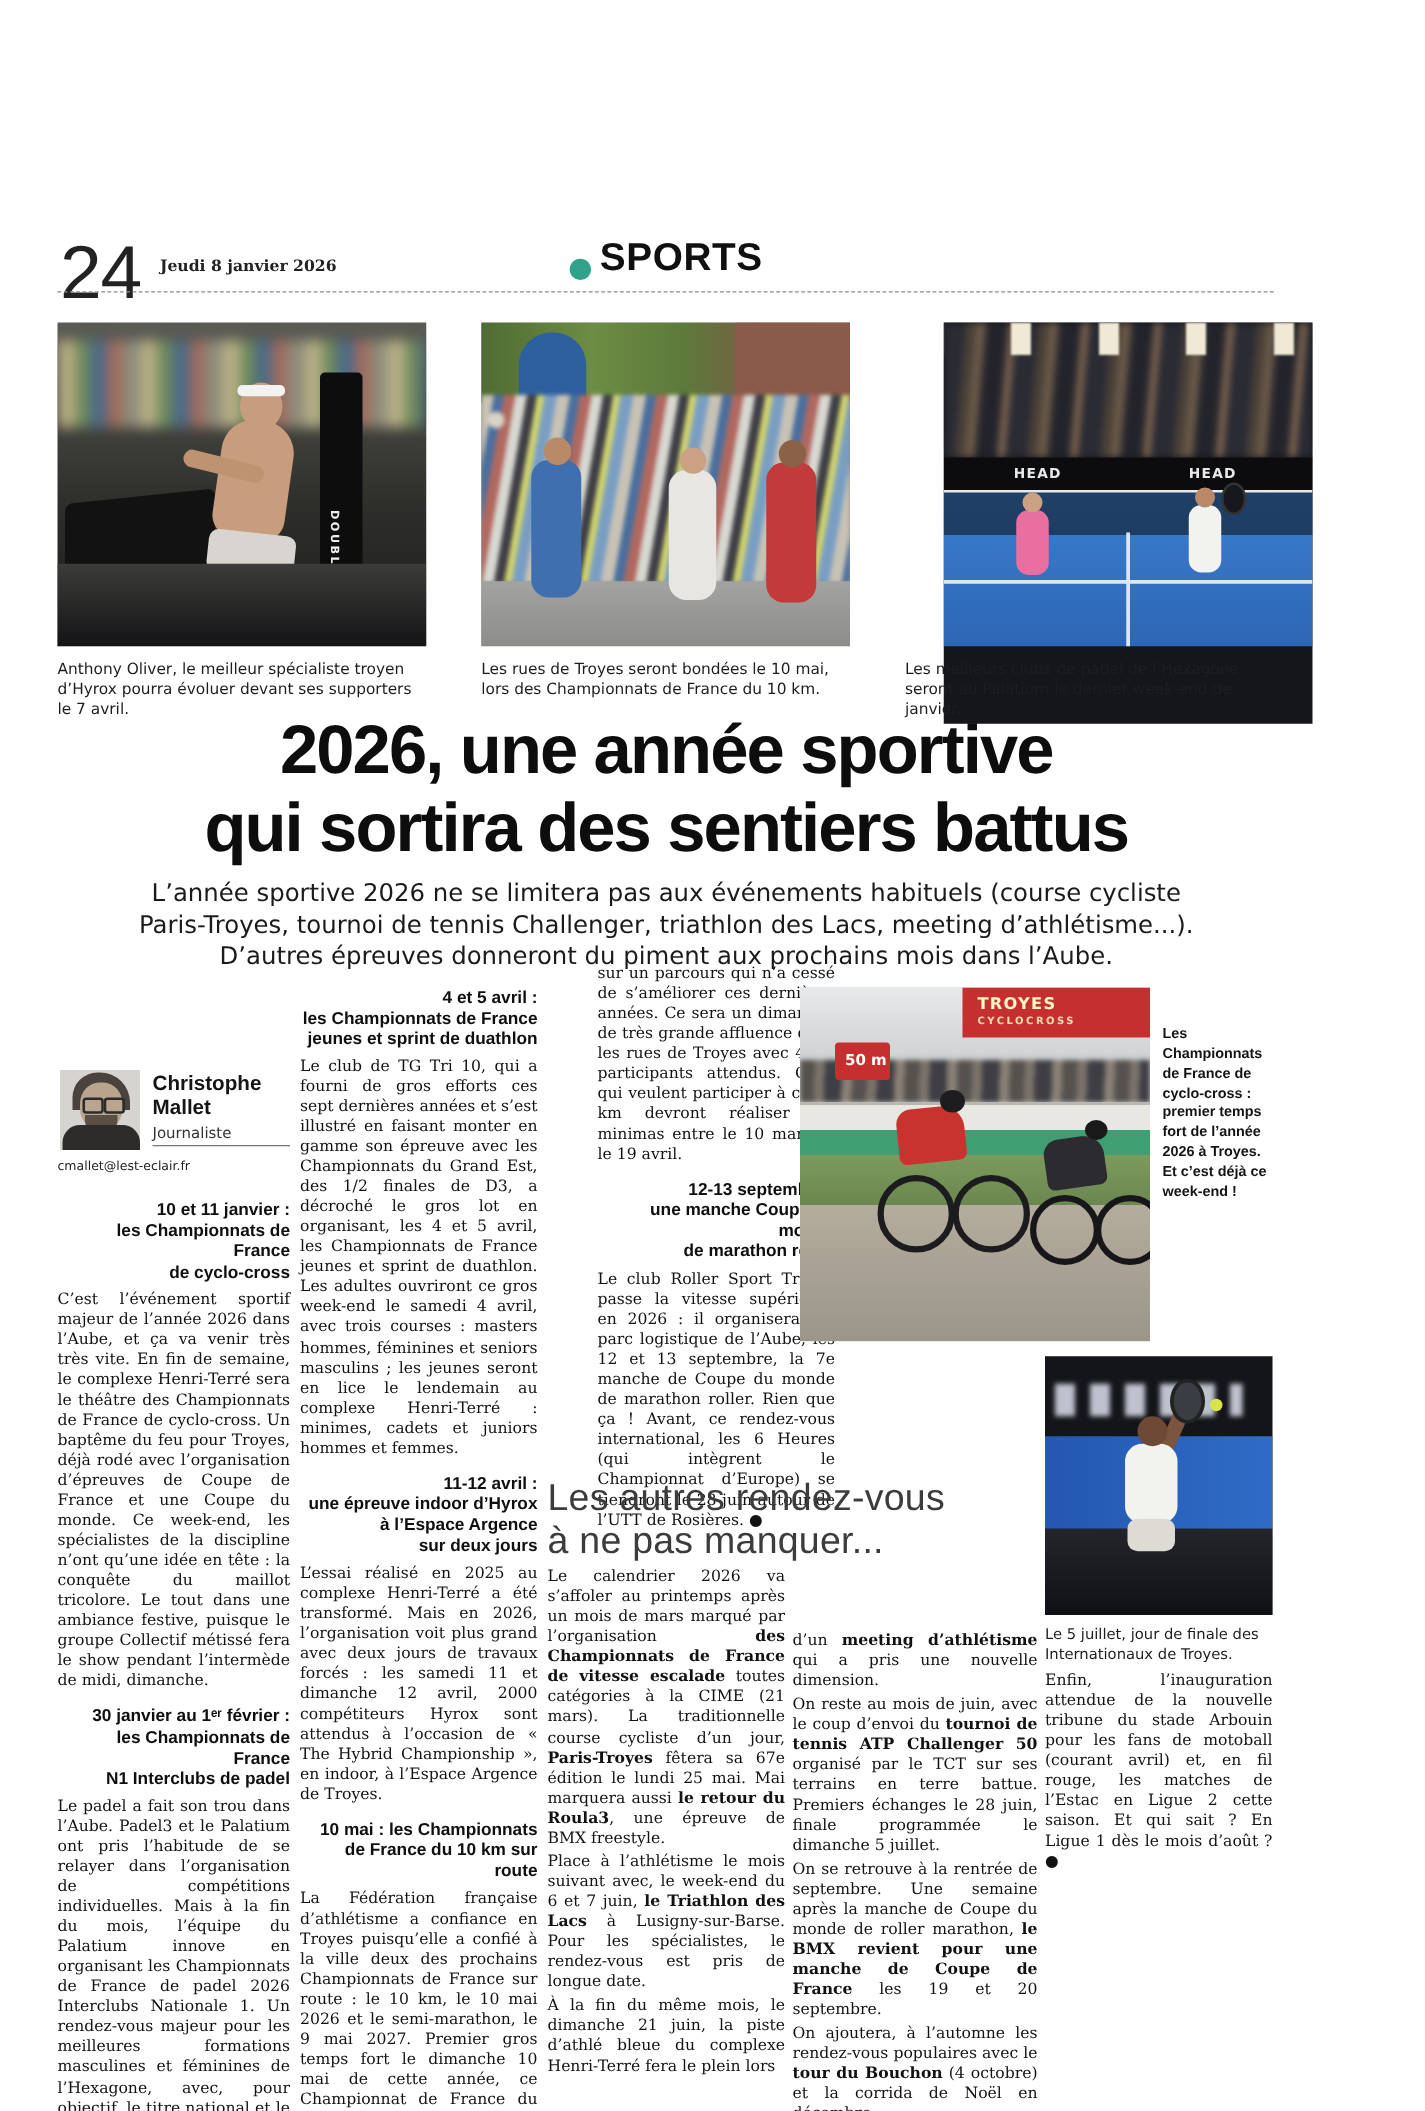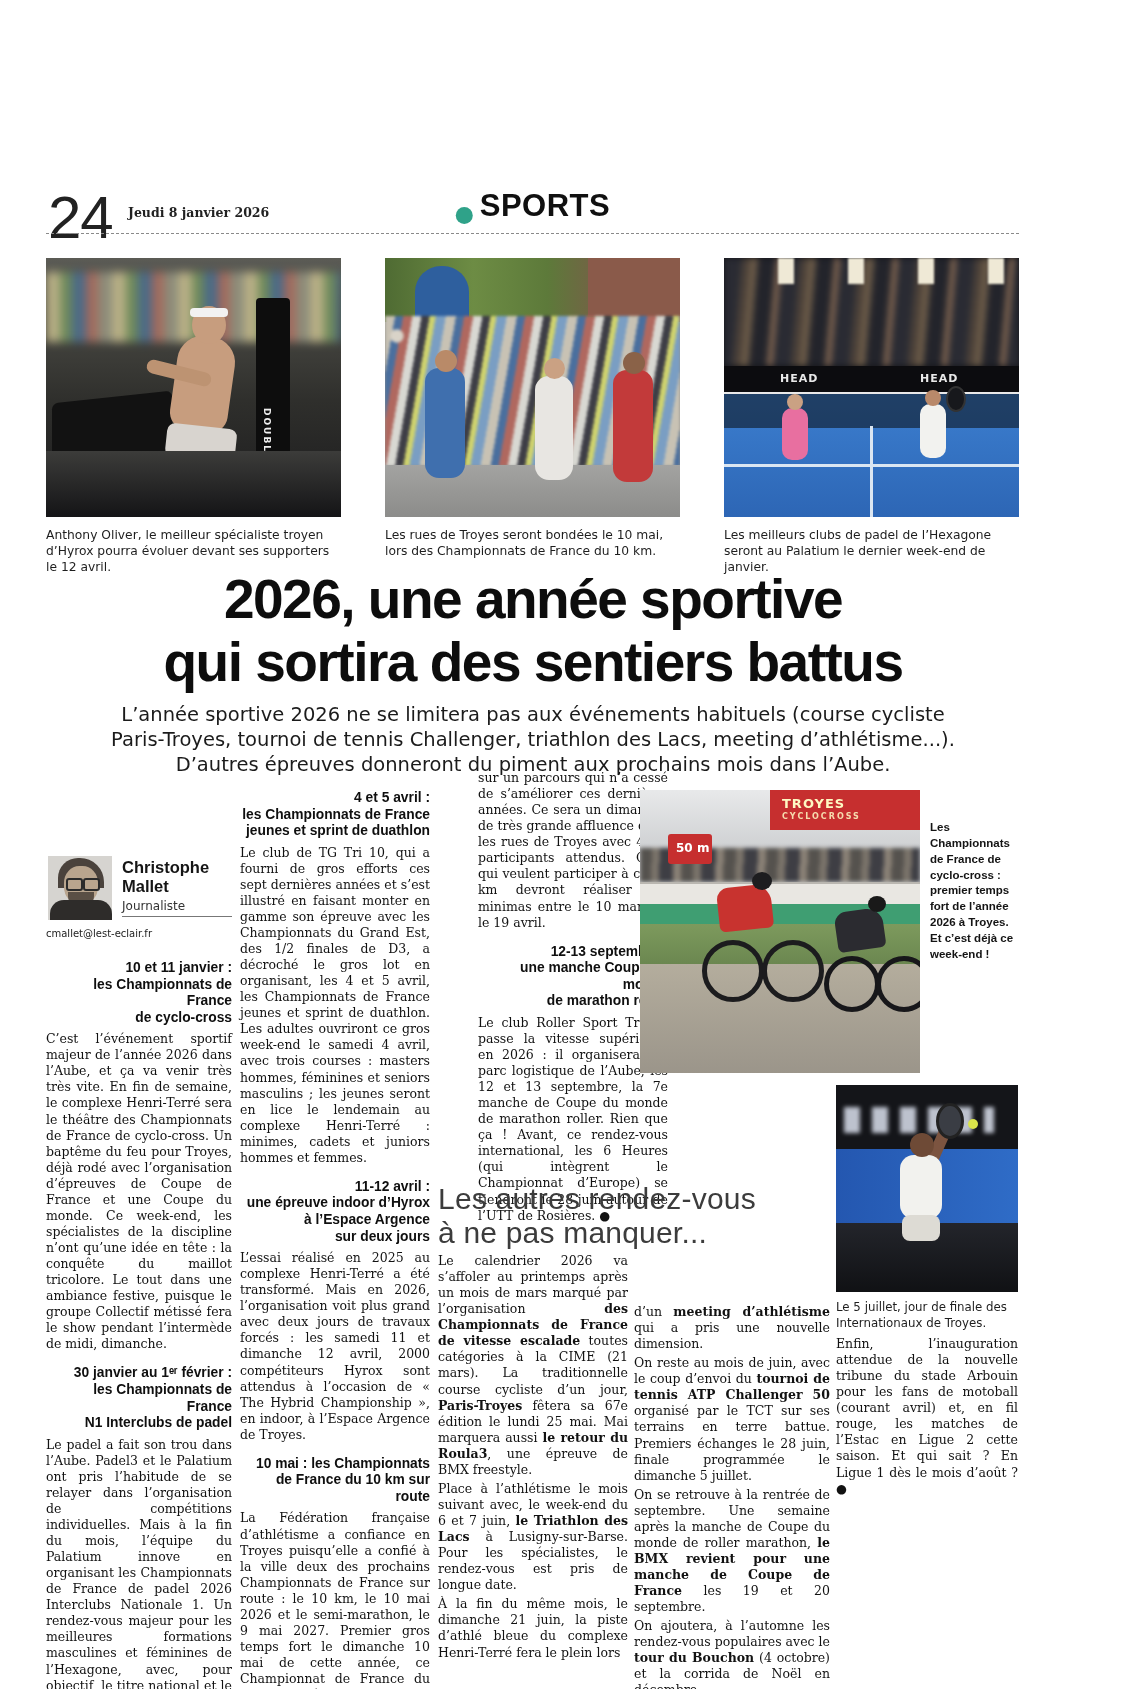--- a/index.html
+++ b/index.html
@@ -157,39 +157,39 @@
   <div class="arch"></div>
   <div class="crowdbig"></div>
   <div class="road"></div>
   <div class="r1"></div>
     <div class="r1h"></div>
   <div class="r2"></div>
     <div class="r2h"></div>
   <div class="r3"></div>
     <div class="r3h"></div>
 </div>
-<div class="abs photo ph3" style="left:724px;top:258px;width:295px;height:259px;">
+<div class="abs photo ph3" style="left:755px;top:258px;width:295px;height:321px;">
   <div class="stands"></div>
   <div class="lights"></div>
   <div class="band">
     <span class="brand1">HEAD</span>
     <span class="brand2">HEAD</span>
   </div>
   <div class="court"></div>
   <div class="net"></div>
   <div class="line1"></div>
   <div class="line2"></div>
   <div class="p1"></div>
     <div class="p1h"></div>
   <div class="p2"></div>
     <div class="p2h"></div>
   <div class="rk"></div>
 </div>
 
-<div class="abs cap" style="left:46px;top:527px;width:295px;">Anthony Oliver, le meilleur spécialiste troyen d’Hyrox pourra évoluer devant ses supporters le 12 avril.</div>
+<div class="abs cap" style="left:46px;top:527px;width:295px;">Anthony Oliver, le meilleur spécialiste troyen d’Hyrox pourra évoluer devant ses supporters le 7 avril.</div>
 <div class="abs cap" style="left:385px;top:527px;width:295px;">Les rues de Troyes seront bondées le 10 mai, lors des Championnats de France du 10 km.</div>
 <div class="abs cap" style="left:724px;top:527px;width:295px;">Les meilleurs clubs de padel de l’Hexagone seront au Palatium le dernier week-end de janvier.</div>
 
 <div class="abs headline">2026, une année sportive
 qui sortira des sentiers battus</div>
 <div class="abs lede">L’année sportive 2026 ne se limitera pas aux événements habituels (course cycliste Paris-Troyes, tournoi de tennis Challenger, triathlon des Lacs, meeting d’athlétisme...). D’autres épreuves donneront du piment aux prochains mois dans l’Aube.</div>
 
 <div class="abs avatar">
   <div class="hair"></div>
   <div class="face2"></div>

